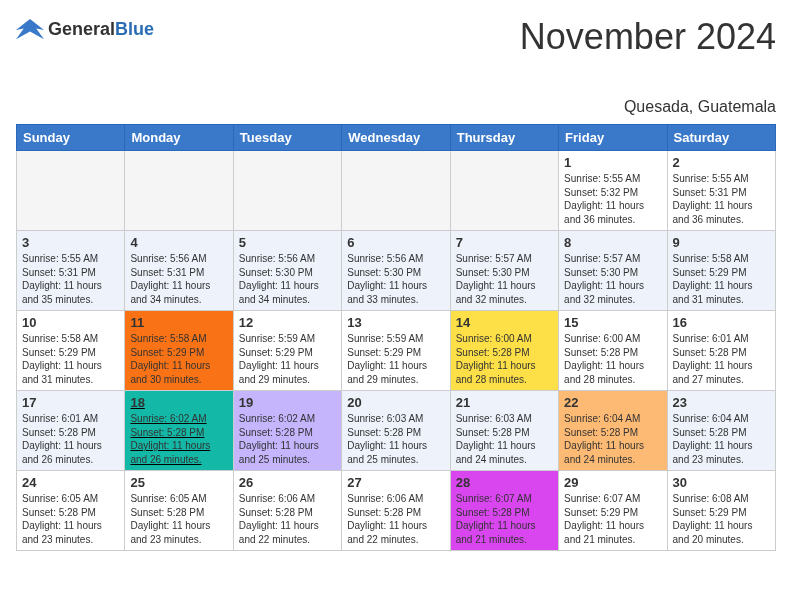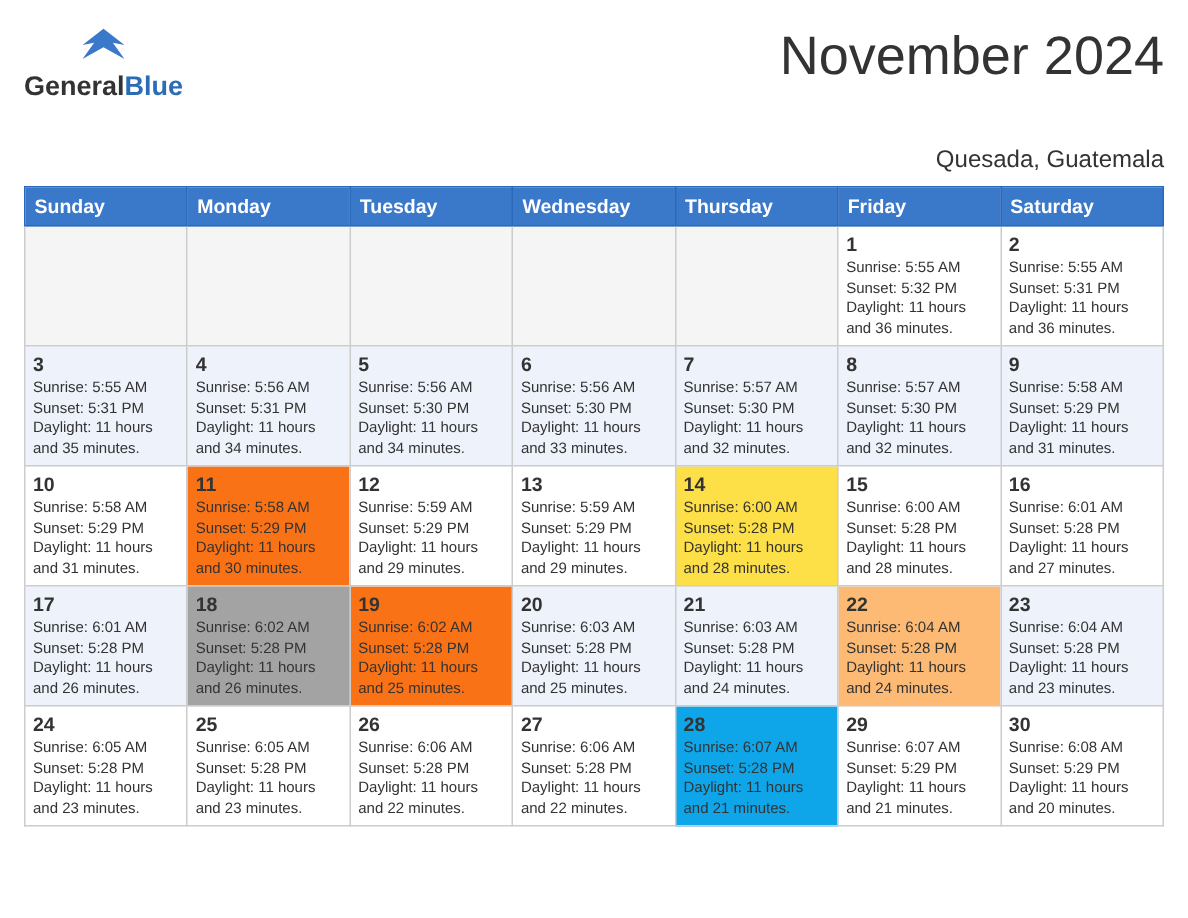--- a/index.html
+++ b/index.html
@@ -13,21 +13,20 @@
     .header {
       display: flex;
       justify-content: space-between;
       align-items: flex-start;
       margin-bottom: 8px;
     }
     .logo {
       display: flex;
       align-items: center;
       gap: 4px;
-      flex-direction: column;
     }
     .logo-text {
       font-size: 18px;
       font-weight: bold;
       line-height: 1.1;
     }
     .logo-general { color: #333; }
     .logo-blue { color: #2a6db5; }
     .logo-icon {
       width: 28px;
@@ -226,27 +225,27 @@
 Daylight: 11 hours and 27 minutes.</div>
         </td>
       </tr>
       <tr>
         <td style="background: rgb(237, 242, 251);">
           <span class="day-num">17</span>
           <div class="day-info" style="white-space: pre-line;">Sunrise: 6:01 AM
 Sunset: 5:28 PM
 Daylight: 11 hours and 26 minutes.</div>
         </td>
-        <td style="background: #a3a3a3;">
+        <td style="background: #14b8a6; text-decoration: underline;">
           <span class="day-num">18</span>
           <div class="day-info" style="white-space: pre-line;">Sunrise: 6:02 AM
 Sunset: 5:28 PM
 Daylight: 11 hours and 26 minutes.</div>
         </td>
-        <td style="background: #f97316;">
+        <td style="background: #c4b5fd;">
           <span class="day-num">19</span>
           <div class="day-info" style="white-space: pre-line;">Sunrise: 6:02 AM
 Sunset: 5:28 PM
 Daylight: 11 hours and 25 minutes.</div>
         </td>
         <td style="background: rgb(237, 242, 251);">
           <span class="day-num">20</span>
           <div class="day-info" style="white-space: pre-line;">Sunrise: 6:03 AM
 Sunset: 5:28 PM
 Daylight: 11 hours and 25 minutes.</div>
@@ -288,21 +287,21 @@
           <div class="day-info" style="white-space: pre-line;">Sunrise: 6:06 AM
 Sunset: 5:28 PM
 Daylight: 11 hours and 22 minutes.</div>
         </td>
         <td style="background: rgb(255, 255, 255);">
           <span class="day-num">27</span>
           <div class="day-info" style="white-space: pre-line;">Sunrise: 6:06 AM
 Sunset: 5:28 PM
 Daylight: 11 hours and 22 minutes.</div>
         </td>
-        <td style="background: #0ea5e9; margin-left: 43px;">
+        <td style="background: #d946ef; margin-left: 43px;">
           <span class="day-num">28</span>
           <div class="day-info" style="white-space: pre-line;">Sunrise: 6:07 AM
 Sunset: 5:28 PM
 Daylight: 11 hours and 21 minutes.</div>
         </td>
         <td style="background: rgb(255, 255, 255);">
           <span class="day-num">29</span>
           <div class="day-info" style="white-space: pre-line;">Sunrise: 6:07 AM
 Sunset: 5:29 PM
 Daylight: 11 hours and 21 minutes.</div>

